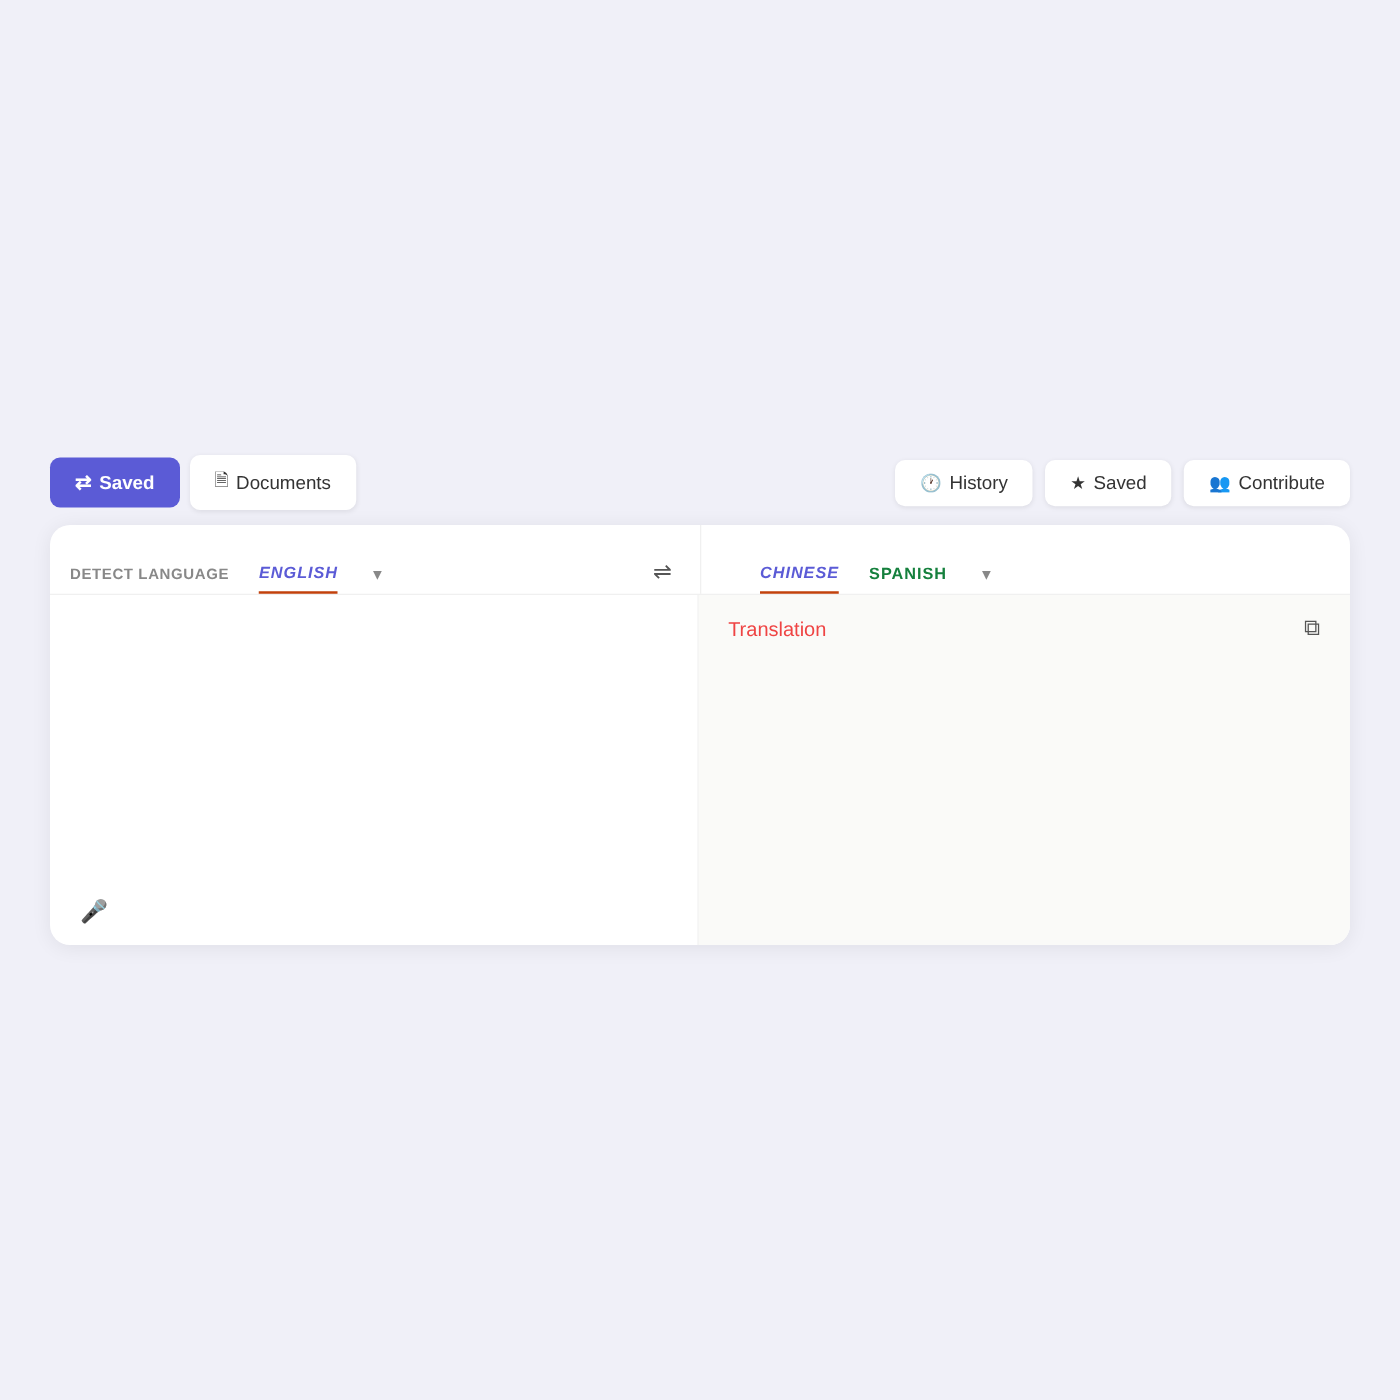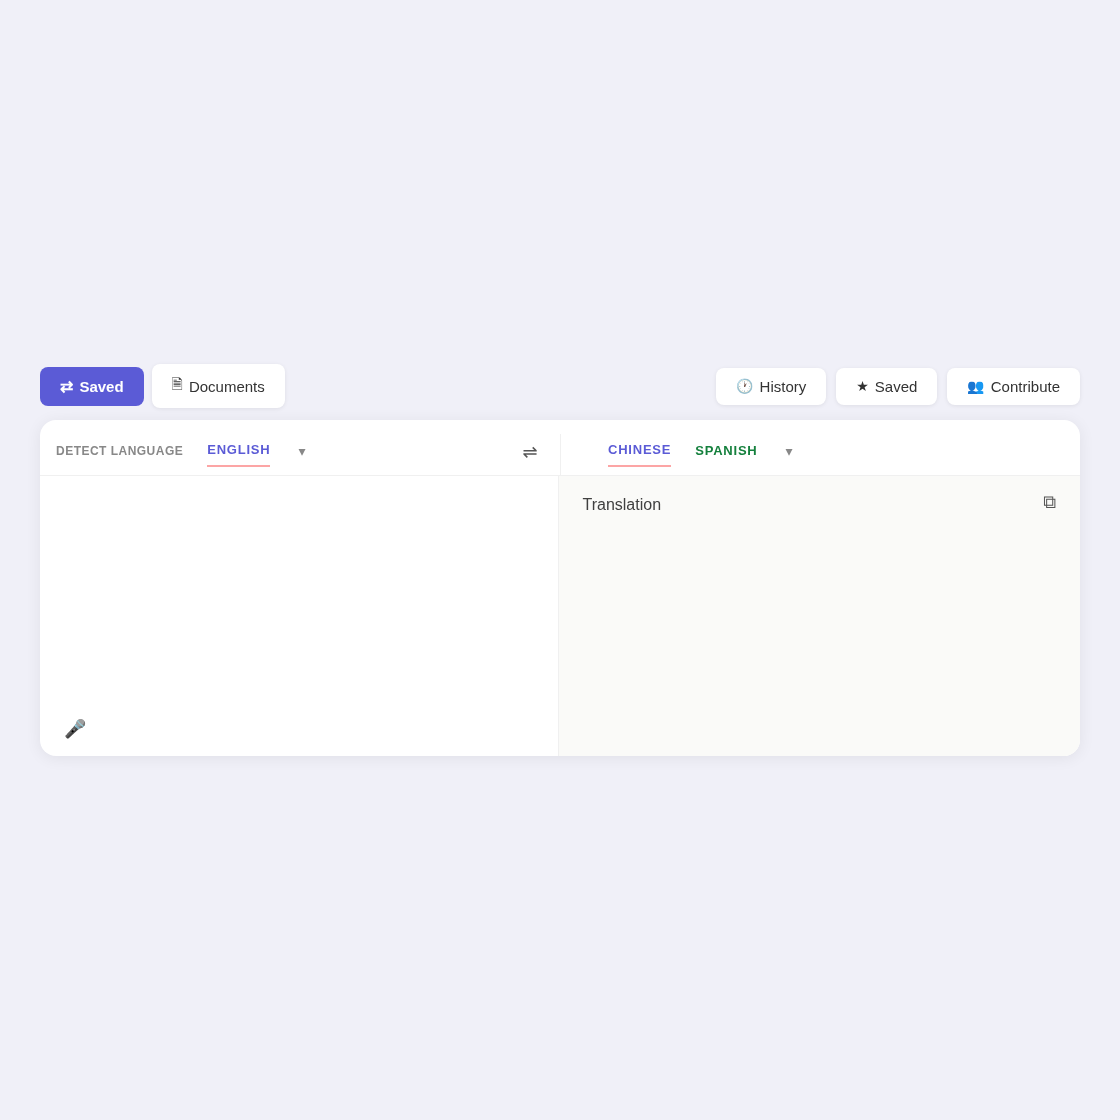--- a/index.html
+++ b/index.html
@@ -95,23 +95,23 @@
     
     .translation-card {
       background: #fff;
       border-radius: 16px;
       box-shadow: 0 2px 16px rgba(0,0,0,0.07);
       overflow: hidden;
     }
 
     .lang-bar {
       display: flex;
-      align-items: flex-start;
+      align-items: flex-end;
       border-bottom: 1px solid #f0f0f0;
-      padding: 14px 16px;
+      padding: 0 16px;
       height: 56px;
       position: relative;
     }
 
     .lang-bar-left {
       display: flex;
       align-items: center;
       gap: 24px;
       flex: 1;
     }
@@ -131,21 +131,22 @@
       font-weight: 700;
       letter-spacing: 0.06em;
       text-transform: uppercase;
       cursor: pointer;
       padding: 8px 0;
       color: #15803d;
     }
 
     .lang-tab.active {
       color: #5b5bd6;
-      border-bottom: 2px solid #fca5a5;
+      border-bottom: 2px solid #c2410c;
+      font-style: italic;
     }
 
     .lang-dropdown-btn {
       background: none;
       border: none;
       cursor: pointer;
       color: #888;
       font-size: 14px;
       padding: 4px;
       display: flex;
@@ -214,21 +215,21 @@
       font-size: 16px;
       color: #222;
       resize: none;
       background: transparent;
       line-height: 1.6;
       min-height: 200px;
     }
 
     .translation-text {
       font-size: 16px;
-      color: #404040;
+      color: #ef4444;
       line-height: 1.6;
     }
 
     .panel-bottom-icons {
       display: flex;
       align-items: center;
       gap: 12px;
       margin-top: 8px;
     }
 

